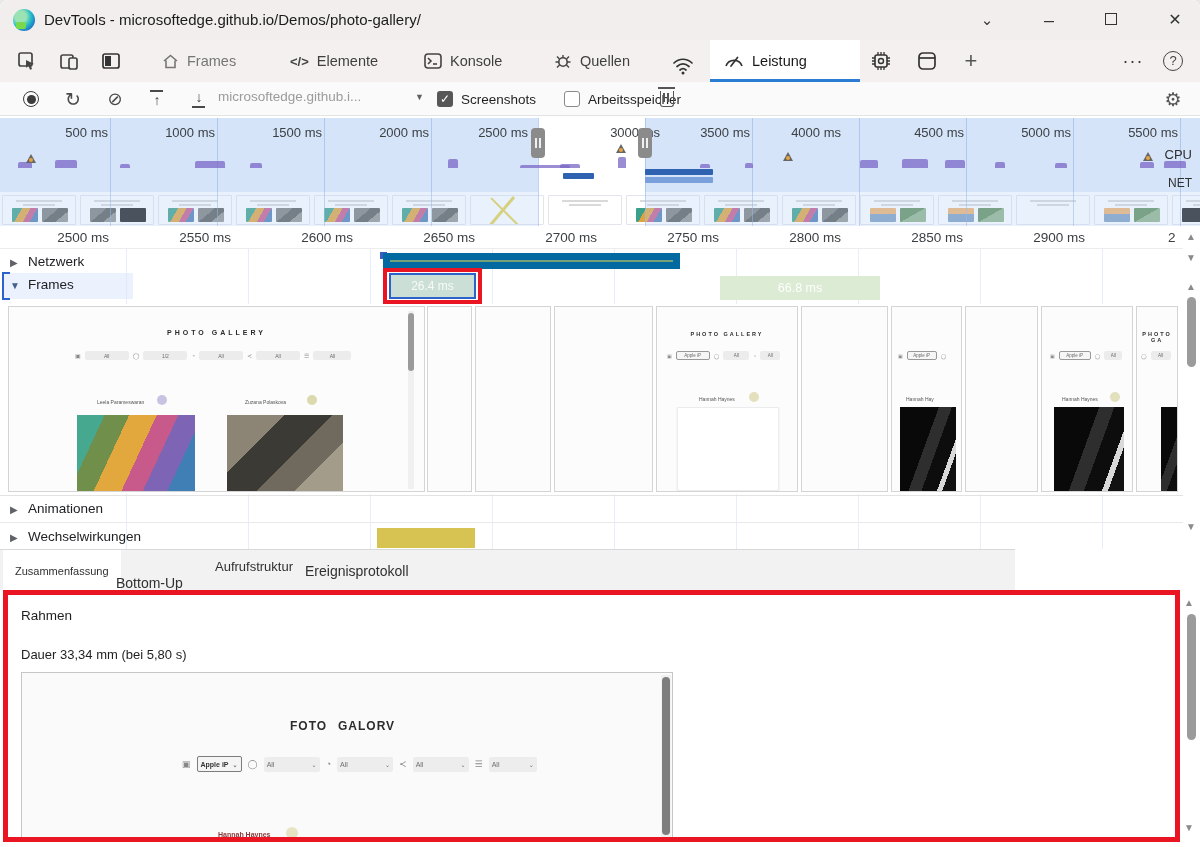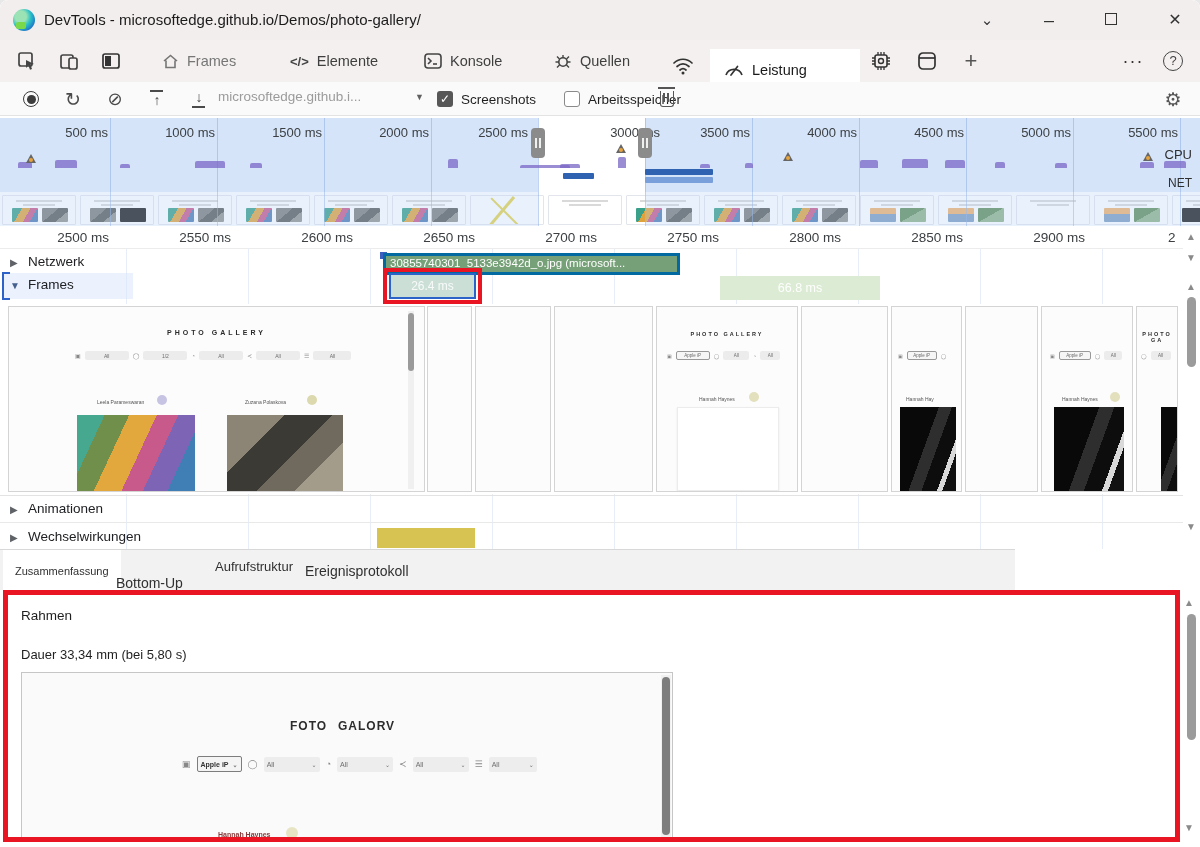--- a/index.html
+++ b/index.html
@@ -67,21 +67,21 @@
   
   .dt-ruler{position:absolute;left:0;top:226px;width:1183px;height:22px;background:#fff;}
   .dt-tick{position:absolute;top:4px;font-size:13.5px;color:#3c4043;}
   
   .tracks{position:absolute;left:0;top:248px;width:1183px;height:301px;background:#fff;border-top:1px solid #ececec;}
   .dgrid{position:absolute;top:0;bottom:0;width:1px;background:#e7eefa;}
   .rowlab{position:absolute;left:28px;font-size:13.5px;color:#202124;}
   .caret{position:absolute;left:10px;font-size:10px;color:#5f6368;}
   .fr-sel-bg{position:absolute;left:3px;top:24px;width:130px;height:26px;background:rgba(210,226,252,0.45);}
   .fr-bracket{position:absolute;left:2px;top:23px;width:8px;height:28px;border:2.5px solid #2d63c8;border-right:none;}
-  .netreq{position:absolute;left:383px;top:4px;width:297px;height:22px;background:#76a077;border:3px solid #0369a1;color:#fff;
+  .netreq{position:absolute;left:383px;top:4px;width:297px;height:16px;background:#76a077;border:7px solid #0369a1;color:#fff;
     font-size:11.5px;line-height:14px;padding-left:4px;white-space:nowrap;overflow:hidden;}
   .netdot{position:absolute;left:380px;top:3px;width:7px;height:7px;background:#3b5fc0;}
   .redbox{position:absolute;left:383px;top:19px;width:99px;height:36px;border:4px solid #ea1523;z-index:9;}
   .f333{position:absolute;left:2px;top:1px;width:87px;height:26px;background:#cbdfd7;border:2px solid #2b63c9;
     color:rgba(255,255,255,0.85);font-size:12px;text-align:center;line-height:22px;}
   .f668{position:absolute;left:720px;top:27px;width:160px;height:24px;background:#dcebd4;color:rgba(255,255,255,0.95);
     font-size:12.5px;text-align:center;line-height:24px;}
   
   .filmpane{position:absolute;left:0;top:55px;width:1183px;height:190px;background:#fff;}
   .frame{position:absolute;top:2px;height:186px;background:#fcfcfc;border:1px solid #d4d4d4;overflow:hidden;}
@@ -178,21 +178,21 @@
           </svg>
       </span>
       <span>Quellen</span>
     </div>
     <div class="tbtn" style="left:668px;top:11px;">
       <svg width="22" height="18" viewBox="0 0 22 18">
           <path d="M2 6 C7 1,15 1,20 6 M5 9.5 C9 6,13 6,17 9.5 M8 13 C10 11.3,12 11.3,14 13" fill="none" stroke="#333" stroke-width="1.7" stroke-linecap="round"></path>
           <circle cx="11" cy="16" r="1.5" fill="#333"></circle>
         </svg>
     </div>
-    <div class="tab active" style="left:710px;width:150px;margin-top:9px;">
+    <div class="tab active" style="left:710px;width:150px;">
       <span class="ticon">
         <svg width="20" height="16" viewBox="0 0 20 16">
             <path d="M2 13 A8.5 8.5 0 0 1 18 13" fill="none" stroke="#333" stroke-width="1.7"></path>
             <path d="M7 13 L13.5 4.5" stroke="#333" stroke-width="1.7" stroke-linecap="round"></path>
           </svg>
       </span>
       <span>Leistung</span>
     </div>
     <div class="tbtn" style="left:866px;">
       <svg width="22" height="22" viewBox="0 0 22 22">
@@ -349,21 +349,21 @@
         <div class="ov-grid" style="left: 1073px;"></div>
         <div class="ov-grid" style="left: 1180px;"></div>
       </div>
     <div class="ov-tick" style="right:1092px;">500 ms</div>
     <div class="ov-tick" style="right:985px;">1000 ms</div>
     <div class="ov-tick" style="right:878px;">1500 ms</div>
     <div class="ov-tick" style="right:771px;">2000 ms</div>
     <div class="ov-tick" style="right:672px;">2500 ms</div>
     <div class="ov-tick" style="right:540px;">3000 ms</div>
     <div class="ov-tick" style="right:450px;margin-left:28px;">3500 ms</div>
-    <div class="ov-tick" style="right:343px;margin-left:8px;">4000 ms</div>
+    <div class="ov-tick" style="right:359px;margin-left:8px;">4000 ms</div>
     <div class="ov-tick" style="right:236px;">4500 ms</div>
     <div class="ov-tick" style="right:129px;">5000 ms</div>
     <div class="ov-tick" style="right:22px;">5500 ms</div>
     <div class="ov-side" style="top:29px;">CPU</div>
     <div class="ov-side" style="top:58px;font-size:12px;">NET</div>
     <div class="netbar" style="left:563px;top:55px;width:31px;background:#2f62b0;"></div>
     <div class="netbar" style="left:645px;top:51px;width:68px;background:#2f62b0;"></div>
     <div class="netbar" style="left:645px;top:59px;width:68px;background:#7aa0dc;"></div>
     <div id="cpu-bumps">
         <div class="bump" style="left: 18px; width: 14px; height: 6px; top: 44px;"></div>

